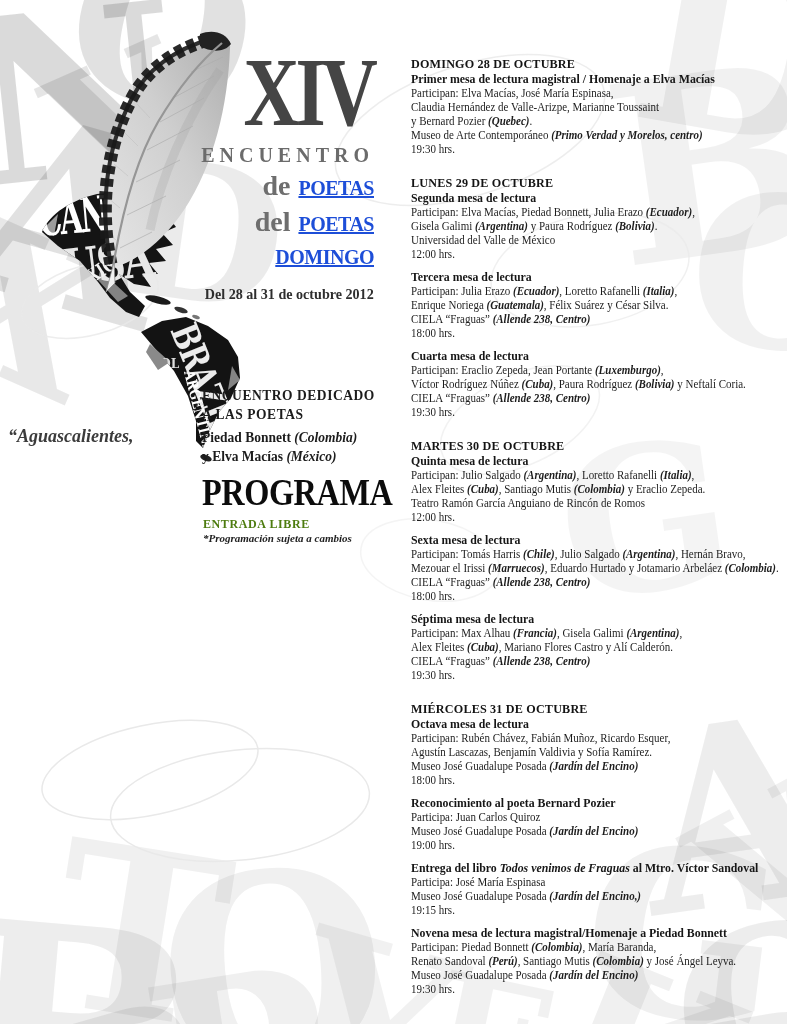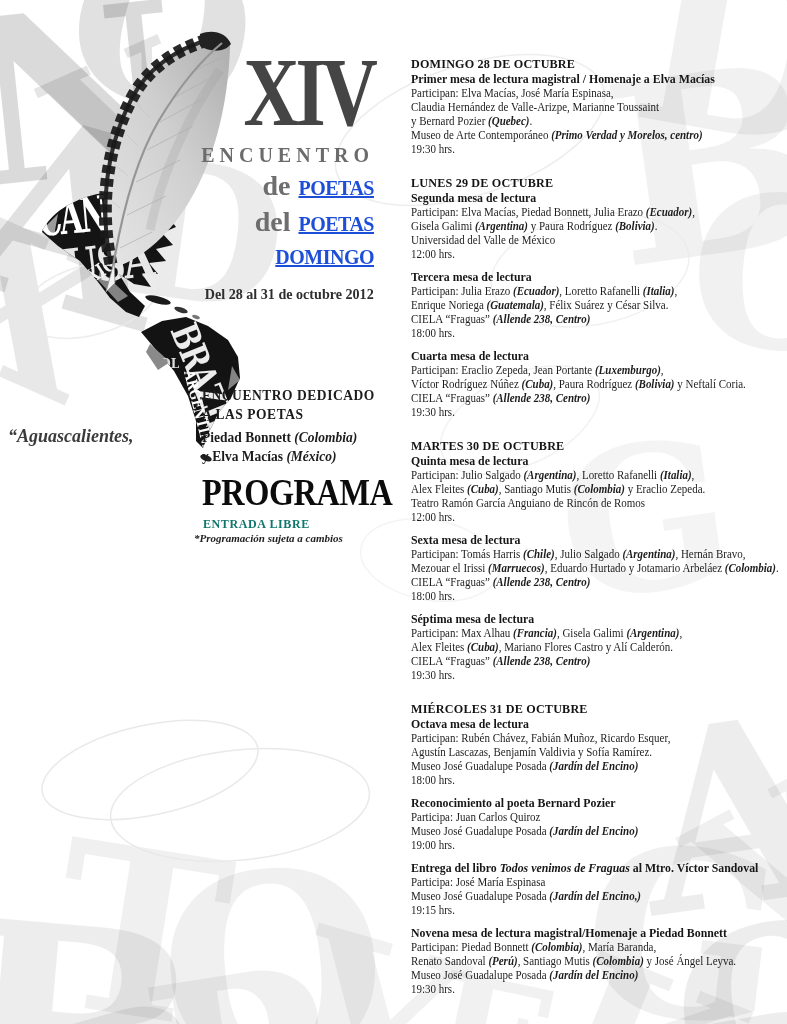--- a/index.html
+++ b/index.html
@@ -37,22 +37,22 @@
   #dedication-block{position:absolute;left:202px;top:386px;width:190px;z-index:2;white-space:nowrap;}
   .ded{font-size:15px;font-weight:700;letter-spacing:.6px;line-height:19px;
     transform:scaleX(.9);transform-origin:0 50%;}
   .poet-line{font-size:15px;line-height:19px;transform:scaleX(.9);transform-origin:0 50%;}
   .poet-line .seg-b{font-weight:700;}
   #dedication-block .gap{height:4px;}
   #programa{
     position:absolute;left:202px;top:470px;z-index:2;font-size:38px;font-weight:800;color:#0c0c0c;
     letter-spacing:-.5px;transform:scaleX(.85);transform-origin:0 50%;white-space:nowrap;
   }
-  #entrada{position:absolute;left:203px;top:517px;z-index:2;font-size:12px;font-weight:600;letter-spacing:.6px;color:#0f766e;}
-  #note{position:absolute;left:194px;top:532px;z-index:2;font-size:11px;font-weight:700;font-style:italic;color:#222;}
+  #entrada{position:absolute;left:203px;top:517px;z-index:2;font-size:12px;font-weight:600;letter-spacing:.6px;color:#4d7c0f;}
+  #note{position:absolute;left:203px;top:532px;z-index:2;font-size:11px;font-weight:700;font-style:italic;color:#222;}
   
   #schedule{position:absolute;left:411px;top:56px;width:376px;z-index:2;}
   .day + .day{margin-top:19px;}
   .day-label{
     font-size:13.5px;font-weight:700;line-height:16px;letter-spacing:.2px;color:#141414;
     transform:scaleX(.9);transform-origin:0 50%;white-space:nowrap;
   }
   .event{margin-bottom:9px;}
   .event-title{
     font-size:12.6px;font-weight:700;line-height:14px;color:#161616;

